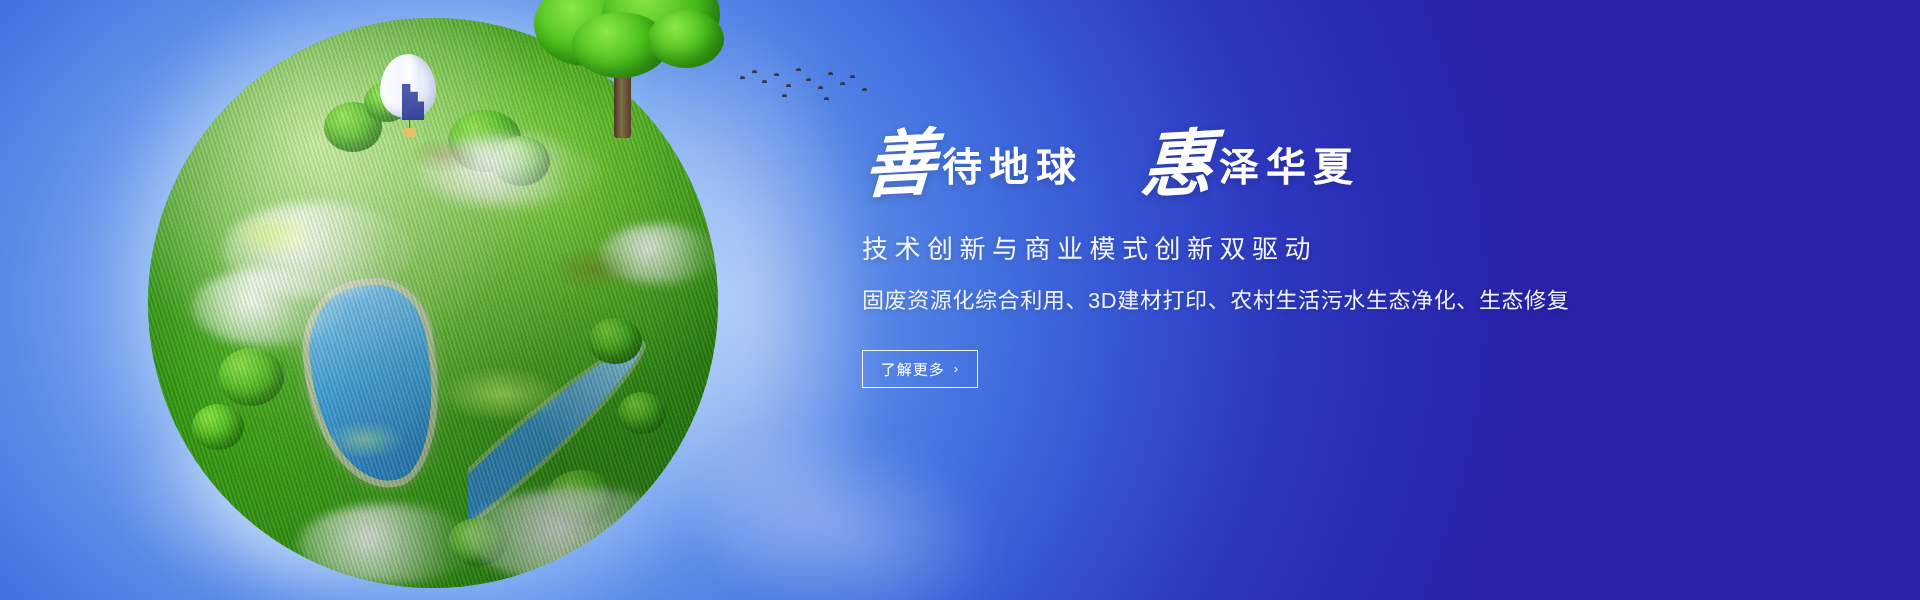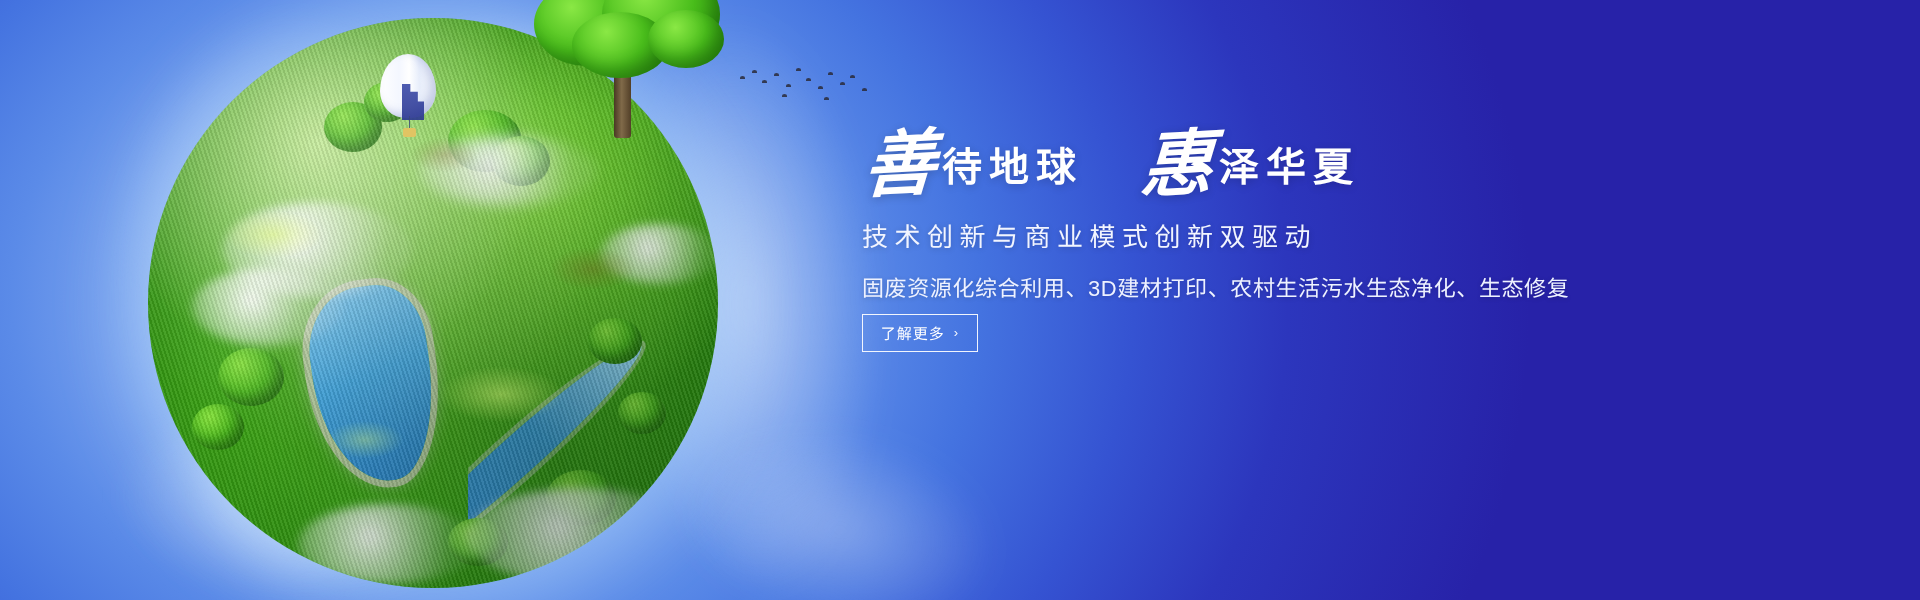--- a/index.html
+++ b/index.html
@@ -180,34 +180,34 @@
   }
   .hl-small{
     font-family:"DejaVu Serif","Liberation Serif",serif;
     font-size:40px; font-weight:700; letter-spacing:7px;
     padding-bottom:7px; margin-left:6px;
     text-shadow:0 2px 8px rgba(0,0,0,.18);
   }
   .hl-gap{ width:56px; }
 
   .subhead{
-    margin-top:16px;
+    margin-top:28px;
     font-size:26px; font-weight:400; letter-spacing:6.5px;
     color:#f2f5ff; white-space:nowrap;
     text-shadow:0 1px 6px rgba(0,0,0,.2);
   }
   .desc{
     margin-top:17px;
     font-size:22px; letter-spacing:.6px; color:#eef2ff;
     white-space:nowrap;
     text-shadow:0 1px 5px rgba(0,0,0,.2);
   }
   .cta{
     display:inline-flex; align-items:center; justify-content:center; gap:9px;
-    margin-top:12px;
+    margin-top:36px;
     width:116px; height:38px;
     border:1px solid rgba(255,255,255,.92);
     background:transparent; color:#fff;
     font-size:15px; letter-spacing:1px; cursor:pointer;
     font-family:inherit;
   }
   .cta .chev{ font-size:13px; opacity:.95; }
 </style>
 </head>
 <body>

